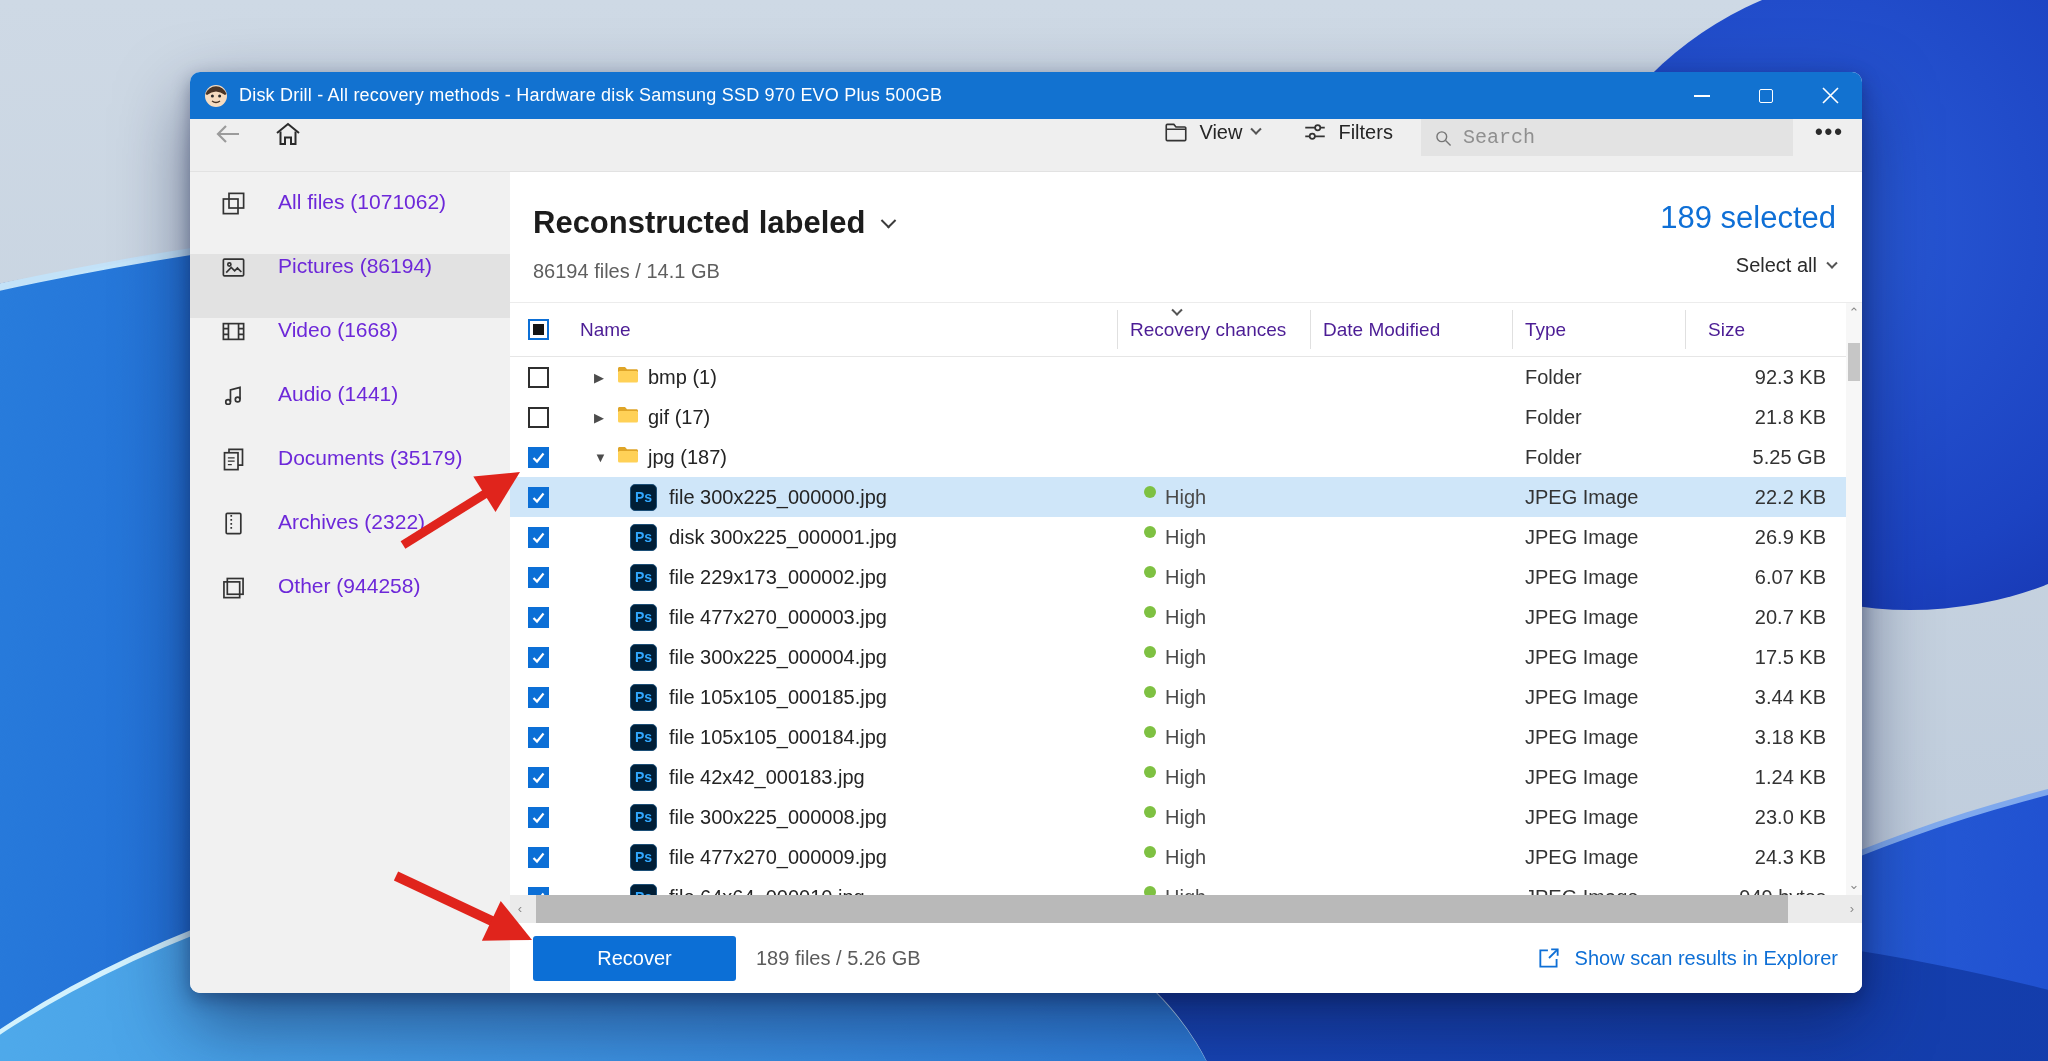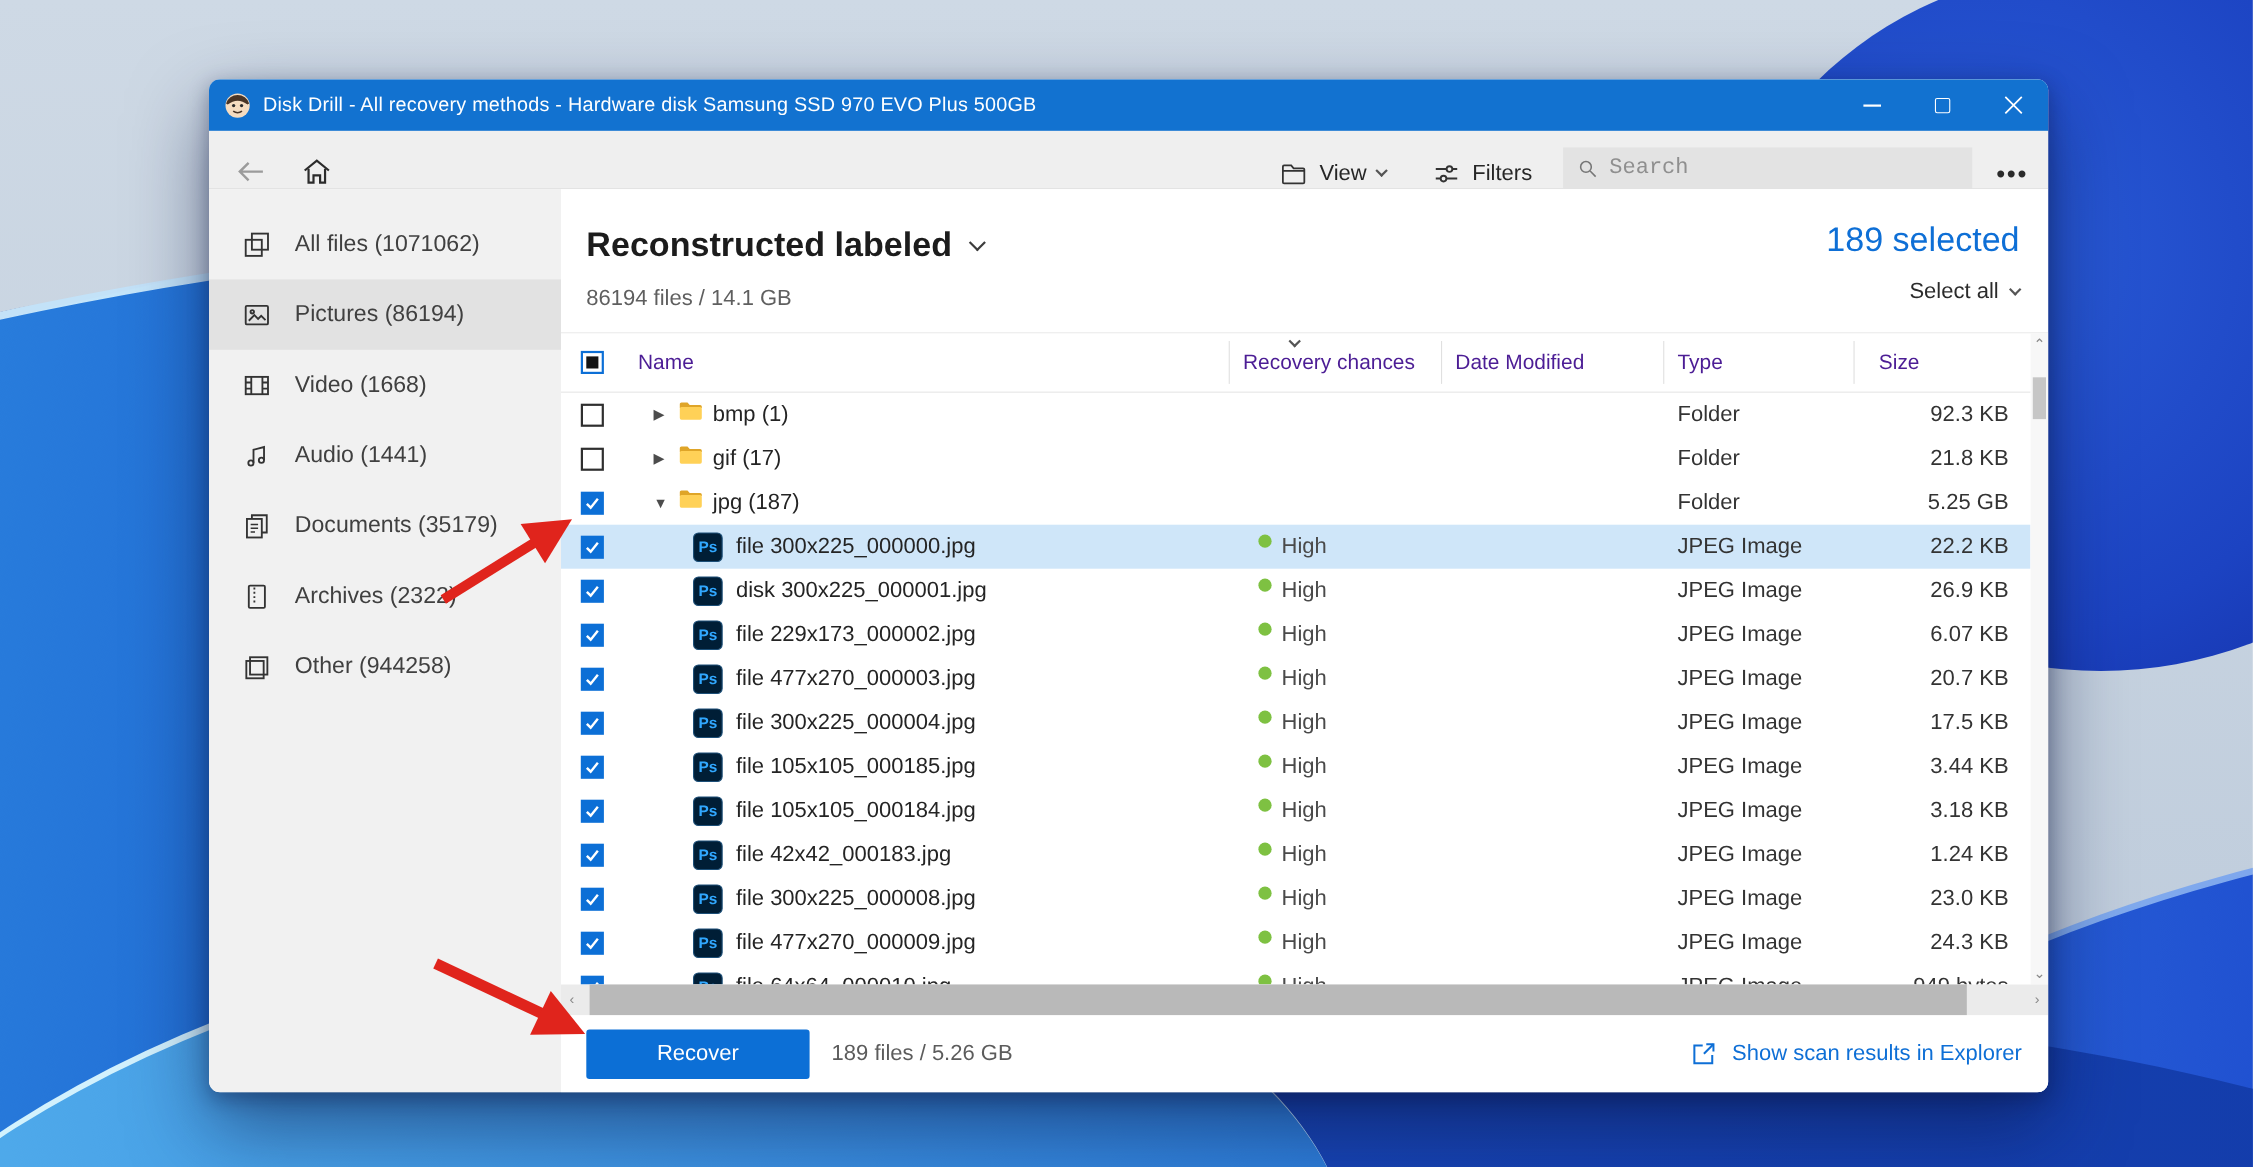--- a/index.html
+++ b/index.html
@@ -36,40 +36,40 @@
   .titlebar { height:47px; background:#1272d0; display:flex; align-items:center; color:#fff; }
   .app-icon { margin-left:14px; width:24px; height:24px; flex:none; }
   .window-title { margin-left:11px; font-size:18px; letter-spacing:.2px; white-space:nowrap; }
   .win-controls { margin-left:auto; display:flex; height:100%; }
   .win-btn { width:64px; height:100%; display:flex; align-items:center; justify-content:center; cursor:default; }
   .glyph-min { width:16px; height:2px; background:#fff; }
   .glyph-max { width:14px; height:14px; border:1.6px solid #fff; border-radius:2px; }
 
   
   .toolbar { height:53px; background:#efefef; border-bottom:1px solid #e2e2e2;
-    display:flex; align-items:flex-end; color:#303030; }
+    display:flex; align-items:flex-start; color:#303030; }
   .tb-icon-btn { display:flex; align-items:center; justify-content:center; }
   .nav-back { margin-left:20px; width:36px; }
   .nav-home { margin-left:24px; width:36px; }
   .tb-group { display:flex; align-items:center; gap:10px; font-size:20px; color:#262626; }
   .view-group { margin-left:auto; }
-  .filters-group { margin-left:42px;margin-top:12px; }
+  .filters-group { margin-left:42px; }
   .searchbox { margin-left:28px; width:372px; height:37px; background:#e3e3e3; border:none;
     display:flex; align-items:center; gap:10px; padding:0 12px; }
   .searchbox input { border:none; outline:none; background:transparent; font-size:20px;
     color:#a21caf; width:100%; font-family:Liberation Mono, monospace; }
   .searchbox input::placeholder { color:#8f8f8f; }
   .more-btn { margin-left:22px; margin-right:18px; font-size:22px; letter-spacing:2px;
     color:#2b2b2b; font-weight:bold; }
 
   
   .content { display:flex; height:821px; }
   .sidebar { width:320px; background:#f1f1f1; padding-top:18px; flex:none; }
-  .side-item { height:64px; display:flex; align-items:center; padding-left:30px; gap:21px;
-    font-size:21px; color:#404040; cursor:default; }
+  .side-item { height:64px; display:flex; padding-left:30px; gap:31px;
+    font-size:21px; color:#6d28d9; cursor:default; }
   .side-item.selected { background:#e2e2e2; }
   .side-icon { width:27px; height:27px; display:flex; flex:none; }
 
   .main { flex:1; position:relative; background:#fff; }
   .main-header { position:absolute; top:0; left:0; right:0; height:131px; border-bottom:1px solid #ececec;padding-left:48px; }
   .group-title-row { position:absolute; left:23px; top:33px; display:flex; align-items:center; gap:18px;
     font-size:31px; font-weight:600; color:#1c1c1c; }
   .group-subtitle { position:absolute; left:23px; top:88px; font-size:20px; color:#5f5f5f; }
   .selected-count { position:absolute; right:26px; top:28px; font-size:31px; color:#0e6fd6; }
   .select-all { position:absolute; right:26px; top:82px; font-size:20px; color:#2b2b2b;

